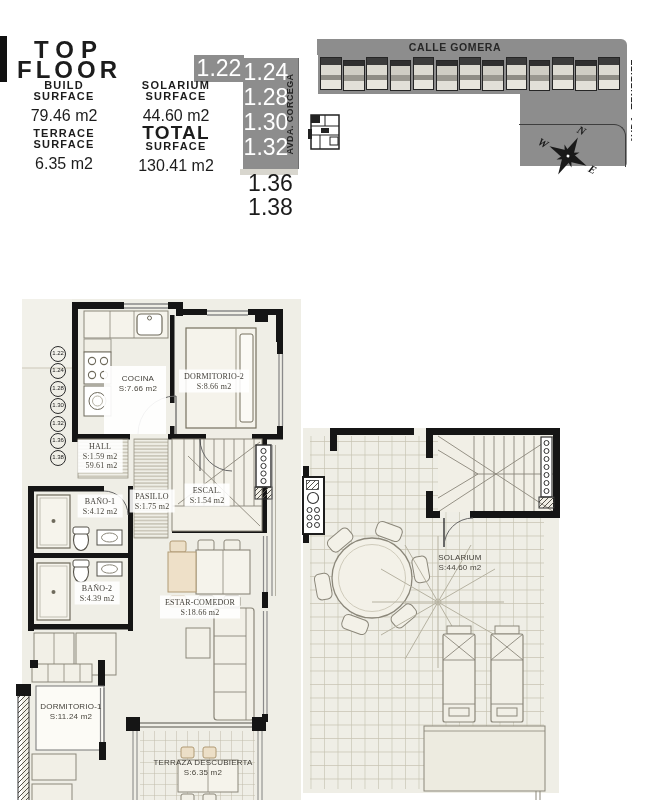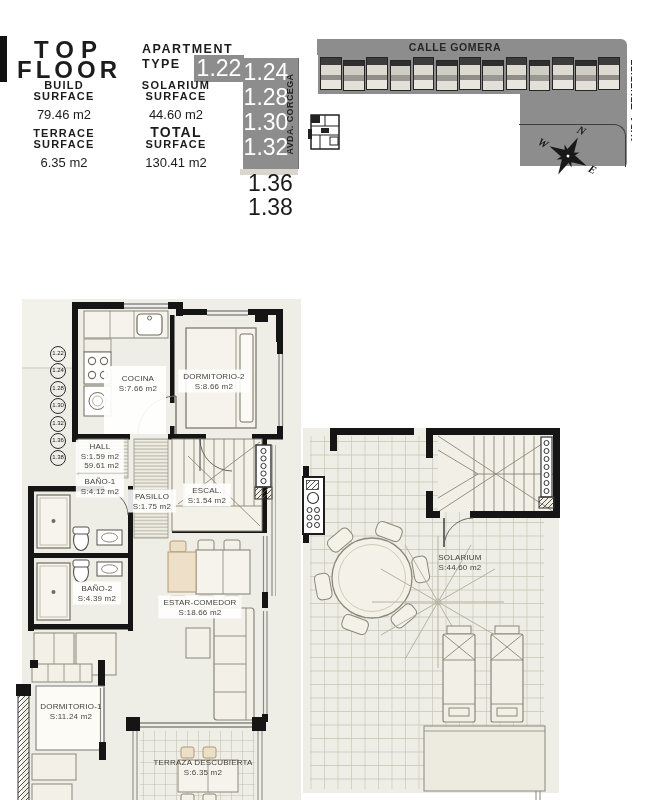--- a/index.html
+++ b/index.html
@@ -5,39 +5,39 @@
   html,body{margin:0;padding:0;background:#fff;}
   #screen{position:relative;width:632px;height:800px;background:#ffffff;overflow:hidden;
           font-family:"Liberation Sans",sans-serif;color:#1d1d1d;margin-top:36px;}
   .abs{position:absolute;}
   
   .title{font-size:24px;font-weight:700;letter-spacing:7px;line-height:20px;text-align:center;color:#1c1c1c;}
   .title .l2{letter-spacing:4px;}
   .aptlabel{font-size:12.5px;font-weight:700;letter-spacing:1.5px;line-height:15px;color:#1c1c1c;}
   .statcell{width:120px;text-align:center;}
   .statlabel{font-size:11px;font-weight:700;letter-spacing:1.2px;line-height:11px;color:#1c1c1c;}
-  .statlabel.big{font-size:14px;line-height:13px;}
-  .statvalue{font-size:13px;color:#1c1c1c;margin-top:5px;}
+  .statlabel.big{font-size:19px;line-height:13px;}
+  .statvalue{font-size:16px;color:#1c1c1c;margin-top:5px;}
   .graystrip{background:#8d8d8d;}
   .typenum{font-size:23px;line-height:25px;text-align:center;color:#ffffff;font-weight:400;}
   .typenum.dark{color:#1b1b1b;}
   .vstreet{transform-origin:0 0;transform:rotate(-90deg);text-align:center;font-weight:700;
            font-size:9px;letter-spacing:.4px;color:#262626;line-height:11px;}
   
   .calle{font-size:10.5px;font-weight:700;letter-spacing:.6px;color:#272727;line-height:16px;text-align:center;}
   .houses{display:flex;gap:1.5px;padding:2px;box-sizing:border-box;align-items:flex-start;}
   .houses .unit{flex:1;border:1px solid #262626;height:33px;box-sizing:border-box;
     background:linear-gradient(#3c3c3c 0 22%,#dcdad1 22% 55%,#8f8d85 55% 72%,#e8e6de 72% 100%);}
   .houses .unit:nth-child(even){margin-top:3px;height:31px;
     background:linear-gradient(#2f2f2f 0 18%,#cfcdc4 18% 50%,#9a9890 50% 68%,#e2e0d8 68% 100%);}
   
   .rlabel{position:absolute;transform:translate(-50%,-50%);text-align:center;
           font-size:8px;line-height:9.5px;letter-spacing:.2px;color:#4a473e;white-space:nowrap;}
   .rlabel .rname{color:#43403a;}
-  .rlabel.bg{background:rgba(255,255,255,.88);padding:2px 5px;}
+  .rlabel.bg{background:rgba(255,255,255,.88);padding:2px 5px;font-family:Liberation Serif, serif;}
   .badge{position:absolute;left:50px;width:16px;height:16px;border:1.5px solid #2b2b2b;border-radius:50%;
          box-sizing:border-box;font-size:6px;line-height:13px;text-align:center;color:#222;}
   .blackbar{background:#111;}
 </style>
 </head>
 <body>
 
 <div id="screen">
 
   <svg class="abs" style="left:0;top:0" width="649" height="800" viewBox="0 0 649 800">
@@ -297,24 +297,20 @@
     <path d="M536 755V790M540 755V790" stroke="#8b877a" stroke-width="1"></path>
   </svg>
 
   <div class="abs blackbar" style="left:0;top:8;width:7px;height:46px"></div>
 
   <div class="abs title" style="left:5px;top:4px;width:128px">
     <div>TOP</div>
     <div class="l2">FLOOR</div>
   </div>
 
-  <div class="abs aptlabel" style="left:142px;top:6px">
-    <div>APARTMENT</div>
-    <div>TYPE</div>
-  </div>
 
   <div class="abs graystrip" style="left:194px;top:19px;width:50px;height:27px">
     <div class="typenum" style="line-height:27px">1.22</div>
   </div>
   <div class="abs graystrip" style="left:243px;top:22px;width:55px;height:111px;border-right:1px solid #6f6f6f">
     <div class="typenum abs" style="left:0;top:2px;width:46px">1.24</div>
     <div class="typenum abs" style="left:0;top:27px;width:46px">1.28</div>
     <div class="typenum abs" style="left:0;top:52px;width:46px">1.30</div>
     <div class="typenum abs" style="left:0;top:77px;width:46px">1.32</div>
   </div>
@@ -415,21 +411,21 @@
     <div style="text-align:right">59.61 m2</div>
   </div>
   <div class="rlabel bg" style="left:152px;top:465px">
     <div class="rname">PASILLO</div>
     <div>S:1.75 m2</div>
   </div>
   <div class="rlabel bg" style="left:207px;top:459px">
     <div class="rname">ESCAL.</div>
     <div>S:1.54 m2</div>
   </div>
-  <div class="rlabel bg" style="left:100px;top:450px">
+  <div class="rlabel bg" style="left:100px;top:470px">
     <div class="rname">BAÑO-1</div>
     <div>S:4.12 m2</div>
   </div>
   <div class="rlabel bg" style="left:97px;top:557px">
     <div class="rname">BAÑO-2</div>
     <div>S:4.39 m2</div>
   </div>
   <div class="rlabel bg" style="left:200px;top:571px">
     <div class="rname">ESTAR-COMEDOR</div>
     <div>S:18.66 m2</div>

